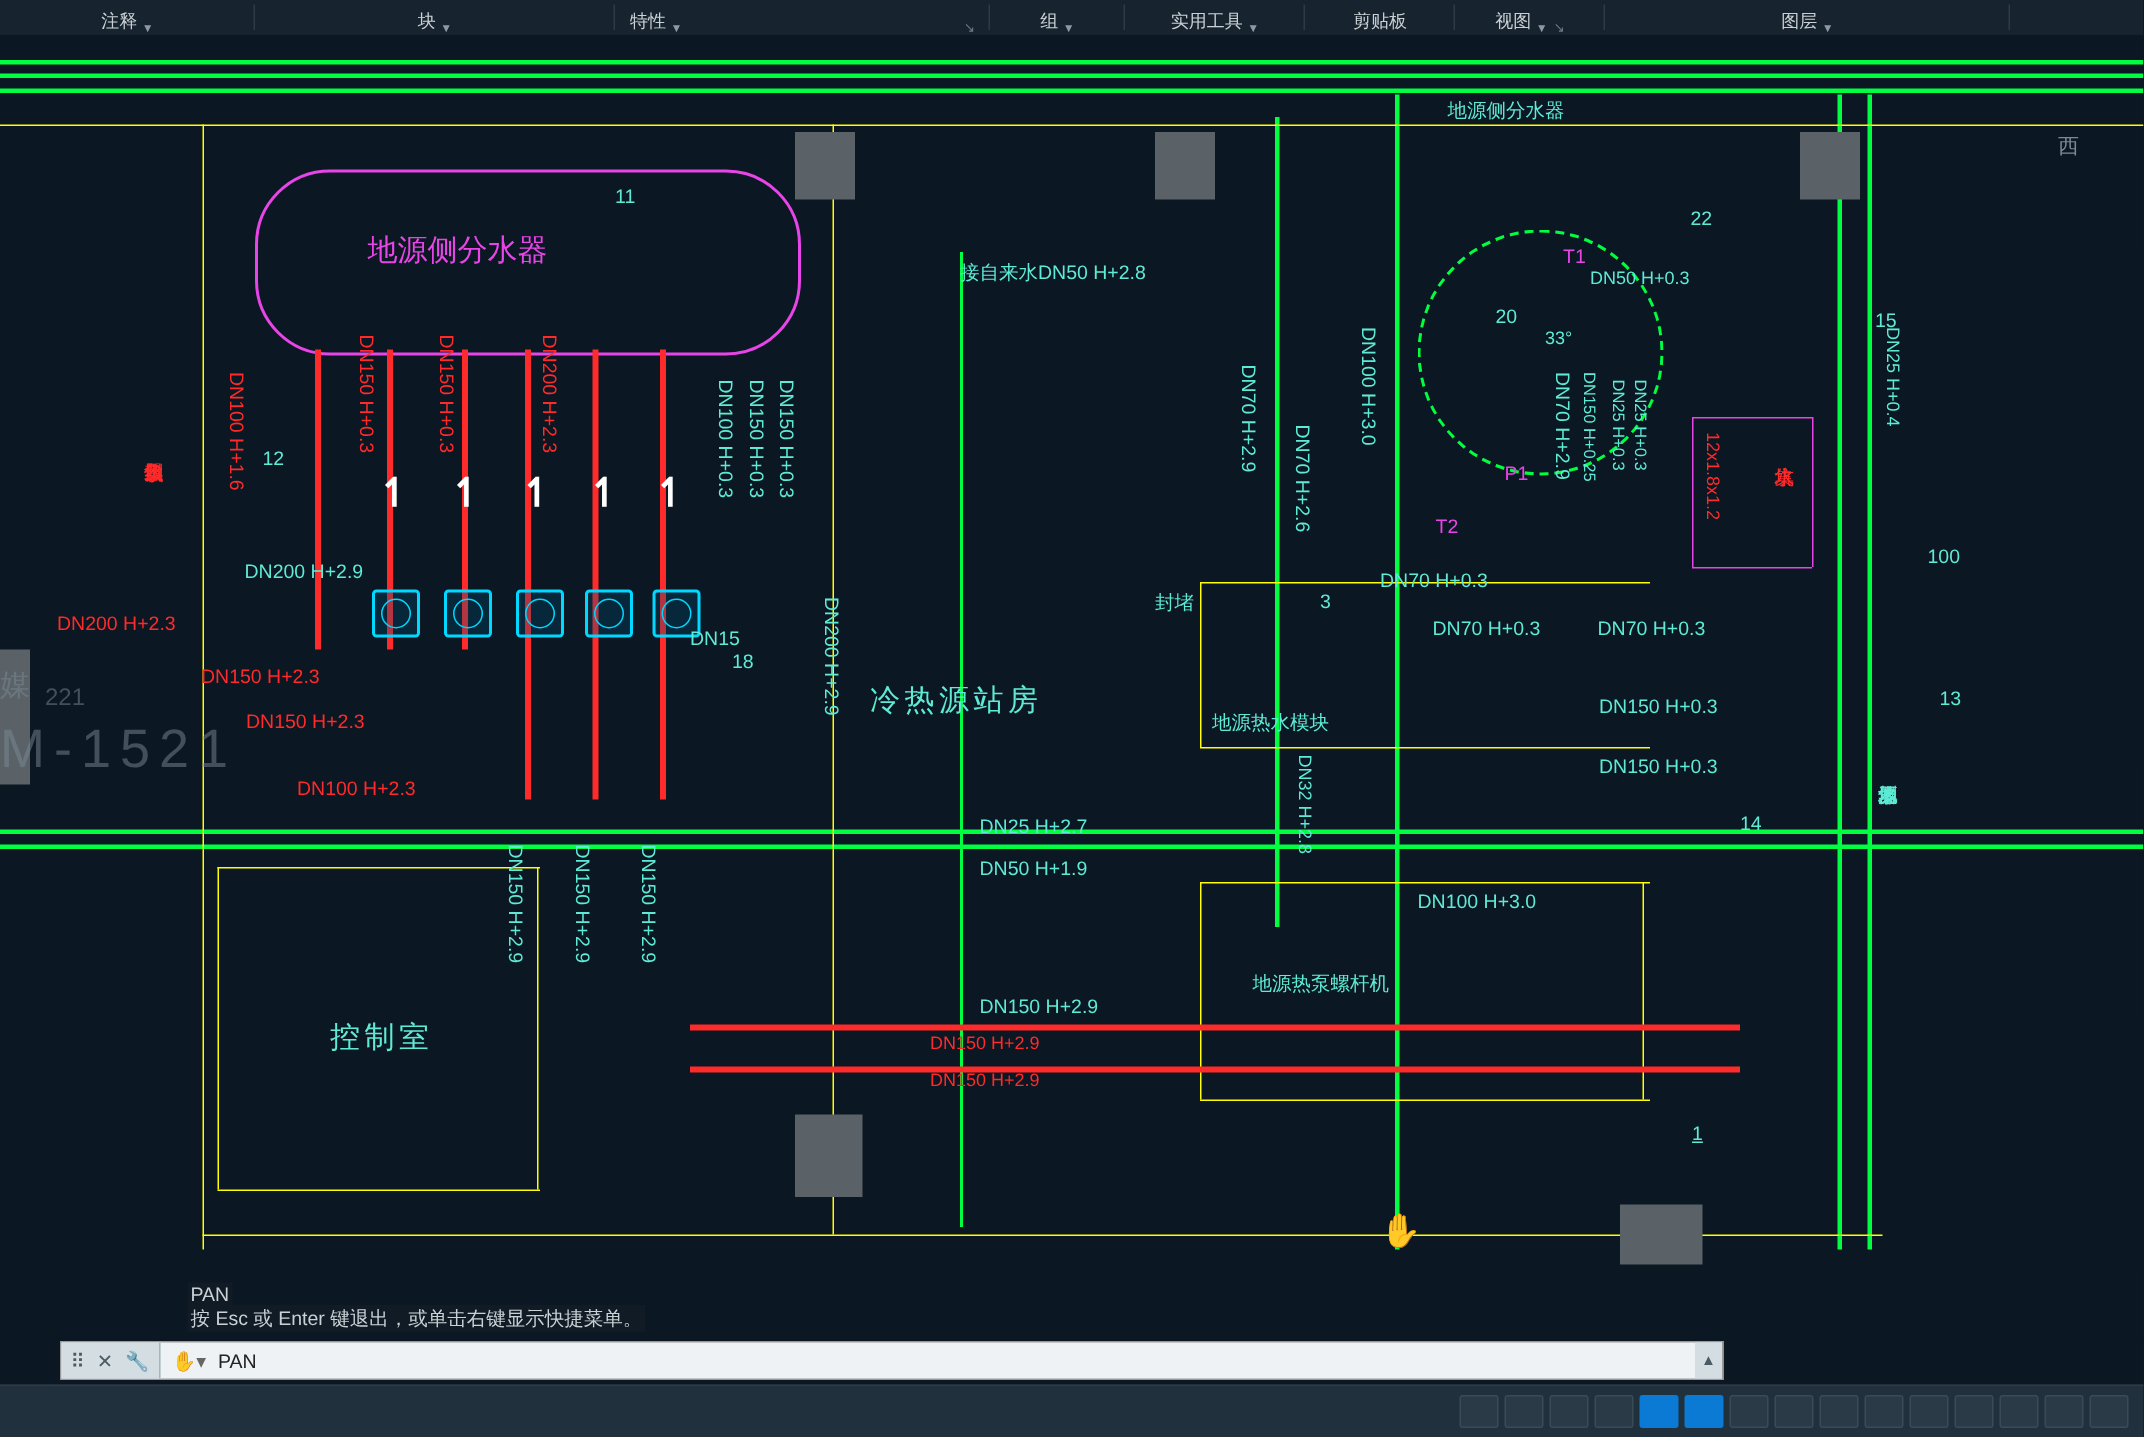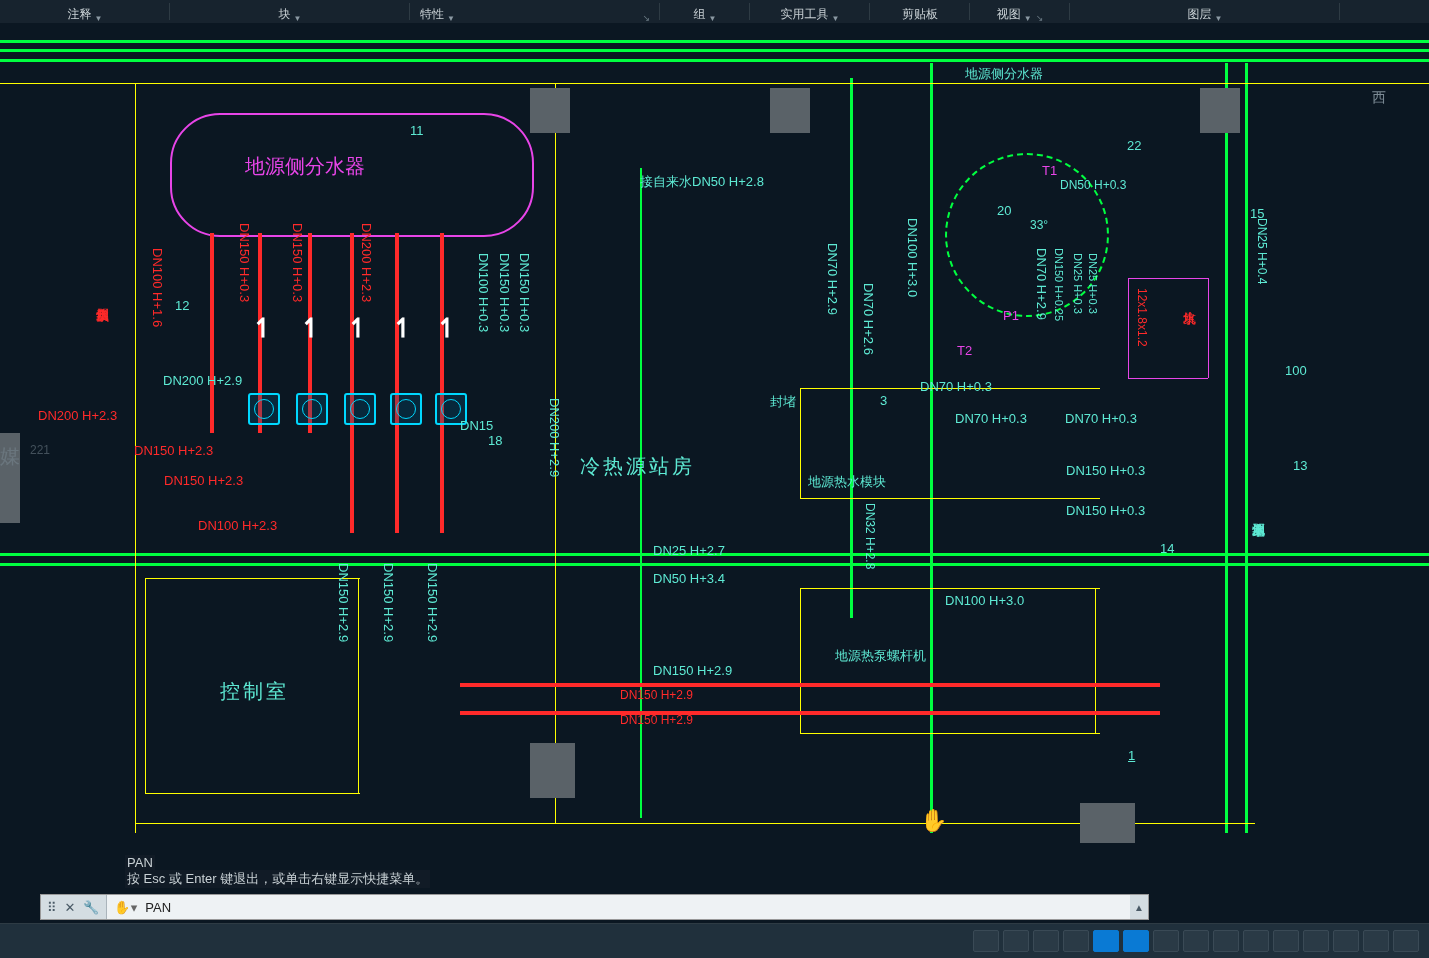--- a/index.html
+++ b/index.html
@@ -152,34 +152,35 @@
   <div class="pump" style="left:390px;top:370px"></div>
   <div class="pump" style="left:435px;top:370px"></div>
 
   <div class="label g" style="left:163px;top:350px">DN200 H+2.9</div>
   <div class="label r" style="left:38px;top:385px">DN200 H+2.3</div>
   <div class="label r" style="left:134px;top:420px">DN150 H+2.3</div>
   <div class="label r" style="left:164px;top:450px">DN150 H+2.3</div>
   <div class="label r" style="left:198px;top:495px">DN100 H+2.3</div>
   <div class="label g" style="left:460px;top:395px">DN15</div>
 
+  <div class="label gray" style="left:0px;top:455px;font-size:36px;letter-spacing:6px;opacity:.5">M-1521</div>
   <div class="label gray" style="left:0px;top:420px;font-size:20px;opacity:.5">媒</div>
-  <div class="label gray" style="left:30px;top:420px;font-size:12px;opacity:.5">221</div>
+  <div class="label gray" style="left:30px;top:434px;font-size:16px;opacity:.5">221</div>
 
   <div class="label g rv" style="left:547px;top:375px">DN200 H+2.9</div>
 
   <div class="label g rv" style="left:336px;top:540px">DN150 H+2.9</div>
   <div class="label g rv" style="left:381px;top:540px">DN150 H+2.9</div>
   <div class="label g rv" style="left:425px;top:540px">DN150 H+2.9</div>
 
   <div class="label g big" style="left:580px;top:430px;letter-spacing:3px">冷热源站房</div>
 
   <div class="label g" style="left:640px;top:150px">接自来水DN50 H+2.8</div>
   <div class="label g" style="left:653px;top:520px">DN25 H+2.7</div>
-  <div class="label g" style="left:653px;top:548px">DN50 H+3.4</div>
+  <div class="label g" style="left:653px;top:548px">DN50 H+1.9</div>
   <div class="label g" style="left:653px;top:640px">DN150 H+2.9</div>
   <div class="label r" style="left:620px;top:665px;font-size:12px">DN150 H+2.9</div>
   <div class="label r" style="left:620px;top:690px;font-size:12px">DN150 H+2.9</div>
 
   <div class="lineR" style="left:460px;top:660px;width:700px;height:4px"></div>
   <div class="lineR" style="left:460px;top:688px;width:700px;height:4px"></div>
 
   <div class="circbig" style="left:945px;top:130px;width:160px;height:160px"></div>
   <div class="label m" style="left:1003px;top:285px">P1</div>
   <div class="label m" style="left:1042px;top:140px">T1</div>

